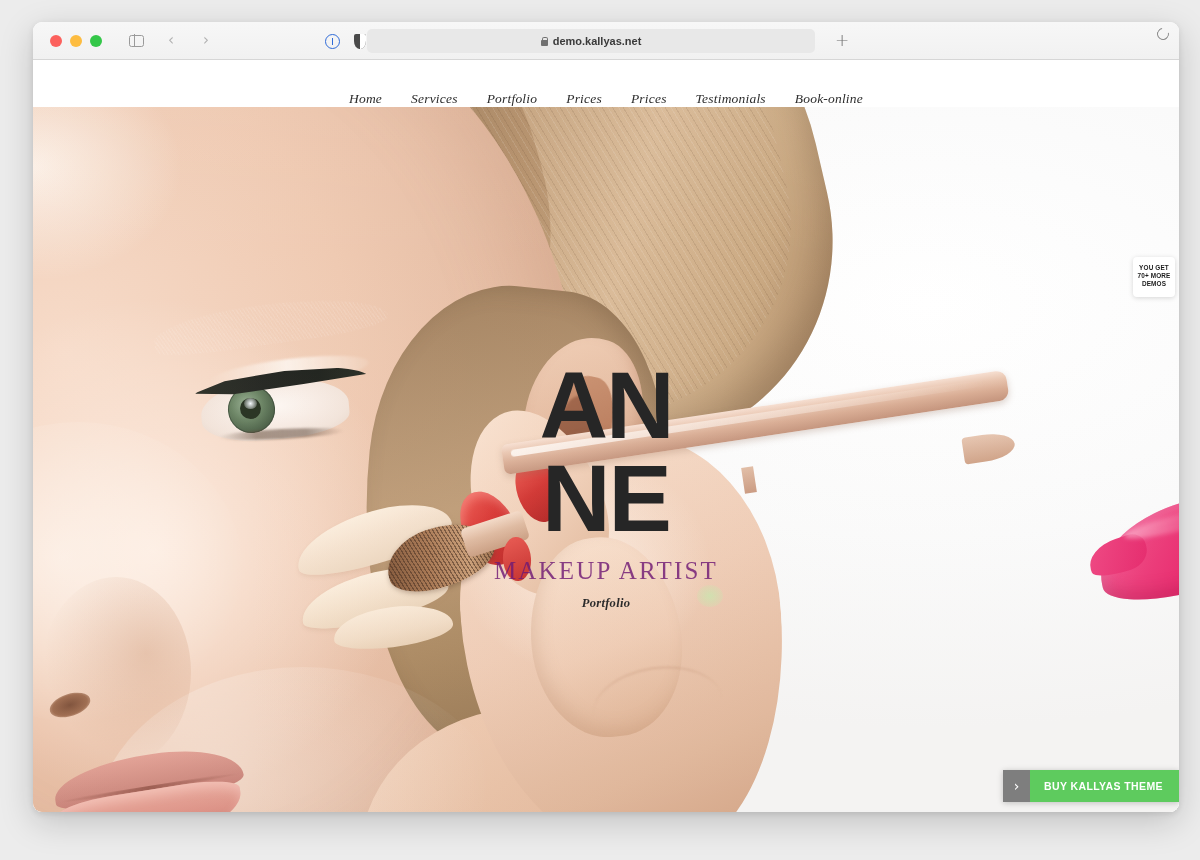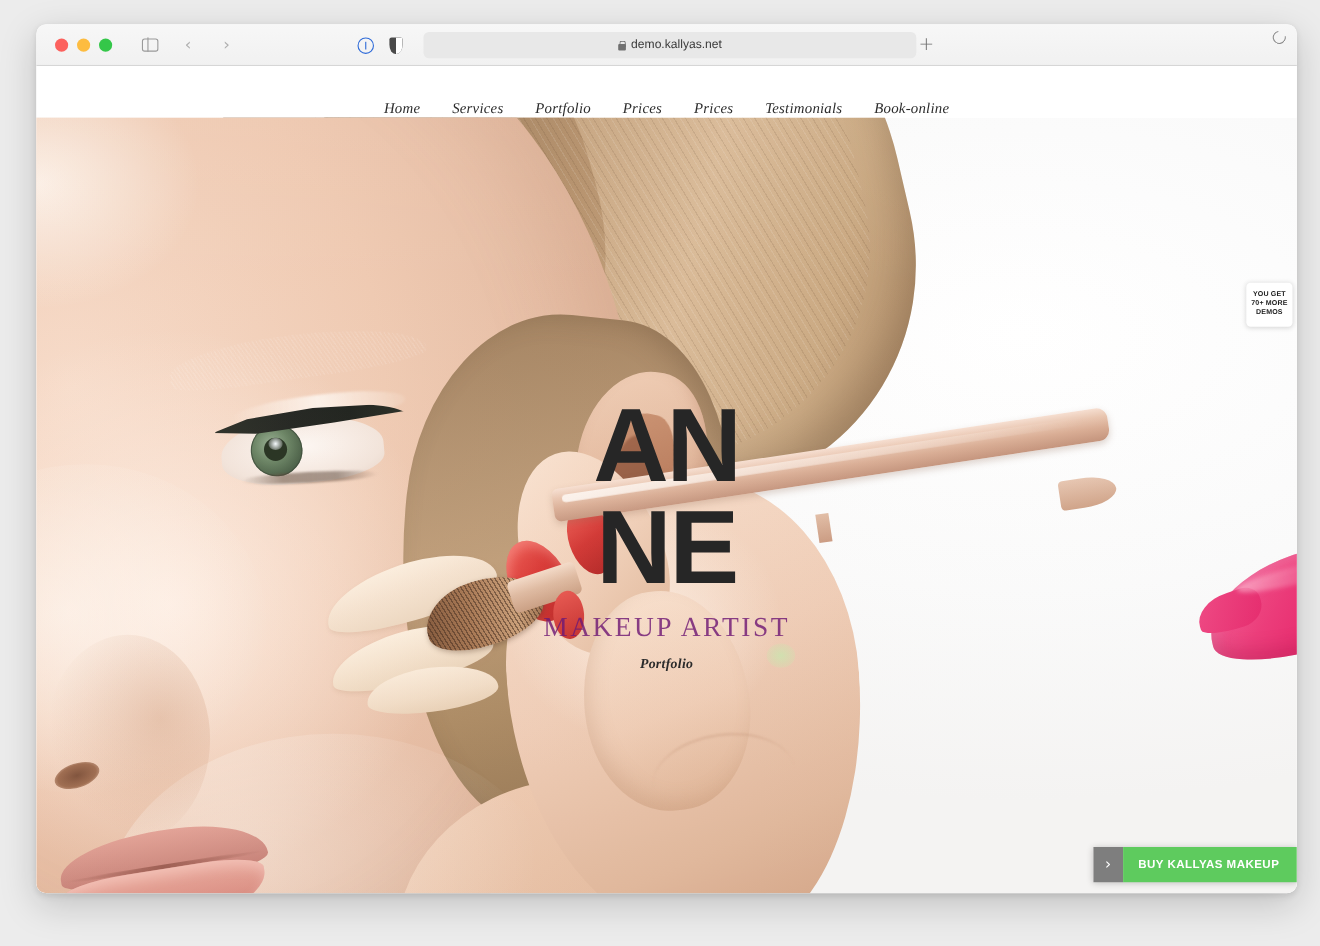--- a/index.html
+++ b/index.html
@@ -67,25 +67,25 @@
     width:12px; height:15px;
     background:#4a4a4a;
     border-radius:2px 2px 45% 45%/2px 2px 55% 55%;
     position:relative; overflow:hidden;
   }
   .shield-icon::after {
     content:""; position:absolute; left:50%; top:0; right:0; bottom:0; background:#ffffff;
   }
 
   .urlbar {
-    position:absolute; left:352px; top:7px;
+    position:absolute; left:334px; top:7px;
     width:448px; height:24px;
     background:#e8e8e8;
     border-radius:5px;
-    display:flex; align-items:center; justify-content:center;
+    display:flex; align-items:center; justify-content:center;font-weight:bold;
   }
   .url-text {
     font-size:11px; color:#3a3a3a;
     font-family:"Liberation Sans", sans-serif;
   }
   .lock {
     width:7px; height:9px; margin-right:5px;
     position:relative; display:inline-block; vertical-align:-1px;
   }
   .lock::before {
@@ -736,17 +736,17 @@
     </div>
 
     <div class="demos-badge">
       <div class="line">YOU GET</div>
       <div class="line">70+ MORE</div>
       <div class="line">DEMOS</div>
     </div>
 
     <div class="buy-wrap">
       <div class="buy-toggle">›</div>
-      <div class="buy-btn">BUY KALLYAS MAKEUP</div>
+      <div class="buy-btn">BUY KALLYAS THEME</div>
     </div>
 
   </section>
 </div>
 
 </body></html>

